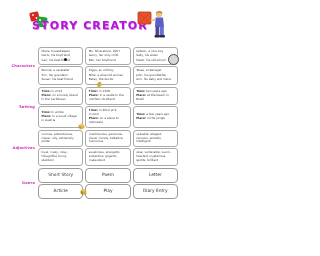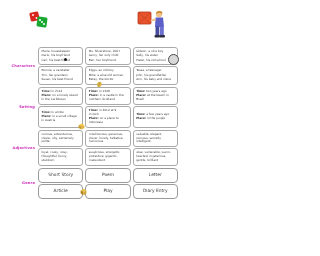--- a/index.html
+++ b/index.html
@@ -170,20 +170,21 @@
         </g>
         <g>
           <rect x="8" y="6" width="10" height="10" rx="1.5" fill="#1aa832" transform="rotate(8 13 11)"></rect>
           <circle cx="11" cy="9" r="1" fill="#ffffff"></circle>
           <circle cx="15" cy="13" r="1" fill="#ffffff"></circle>
           <circle cx="13" cy="11" r="1" fill="#ffffff"></circle>
         </g>
       </svg>
     </span>
 
+    <div class="title">STORY  CREATOR</div>
 
     <span class="mover">
       <svg viewBox="0 0 34 31" width="34" height="31">
         <rect x="1" y="3" width="13" height="12" rx="1" fill="#e8532c" stroke="#b5381a" stroke-width="0.8"></rect>
         <path d="M2 4 L13 14 M13 4 L2 14" stroke="#c0401f" stroke-width="0.7"></path>
         <circle cx="22" cy="5" r="3.2" fill="#f0c28a"></circle>
         <path d="M19 4 Q22 0.5 25.5 3.5 L25 5 Q22 2.5 19.5 5 Z" fill="#c98a2e"></path>
         <path d="M18.5 8.5 L26 8.5 L27 18 L18 18 Z" fill="#5b5fc7"></path>
         <path d="M18.5 9.5 L13.5 11 L13.8 12.6 L18.8 11.5 Z" fill="#f0c28a"></path>
         <rect x="18.5" y="17.5" width="3.8" height="9" fill="#474b9e"></rect>

